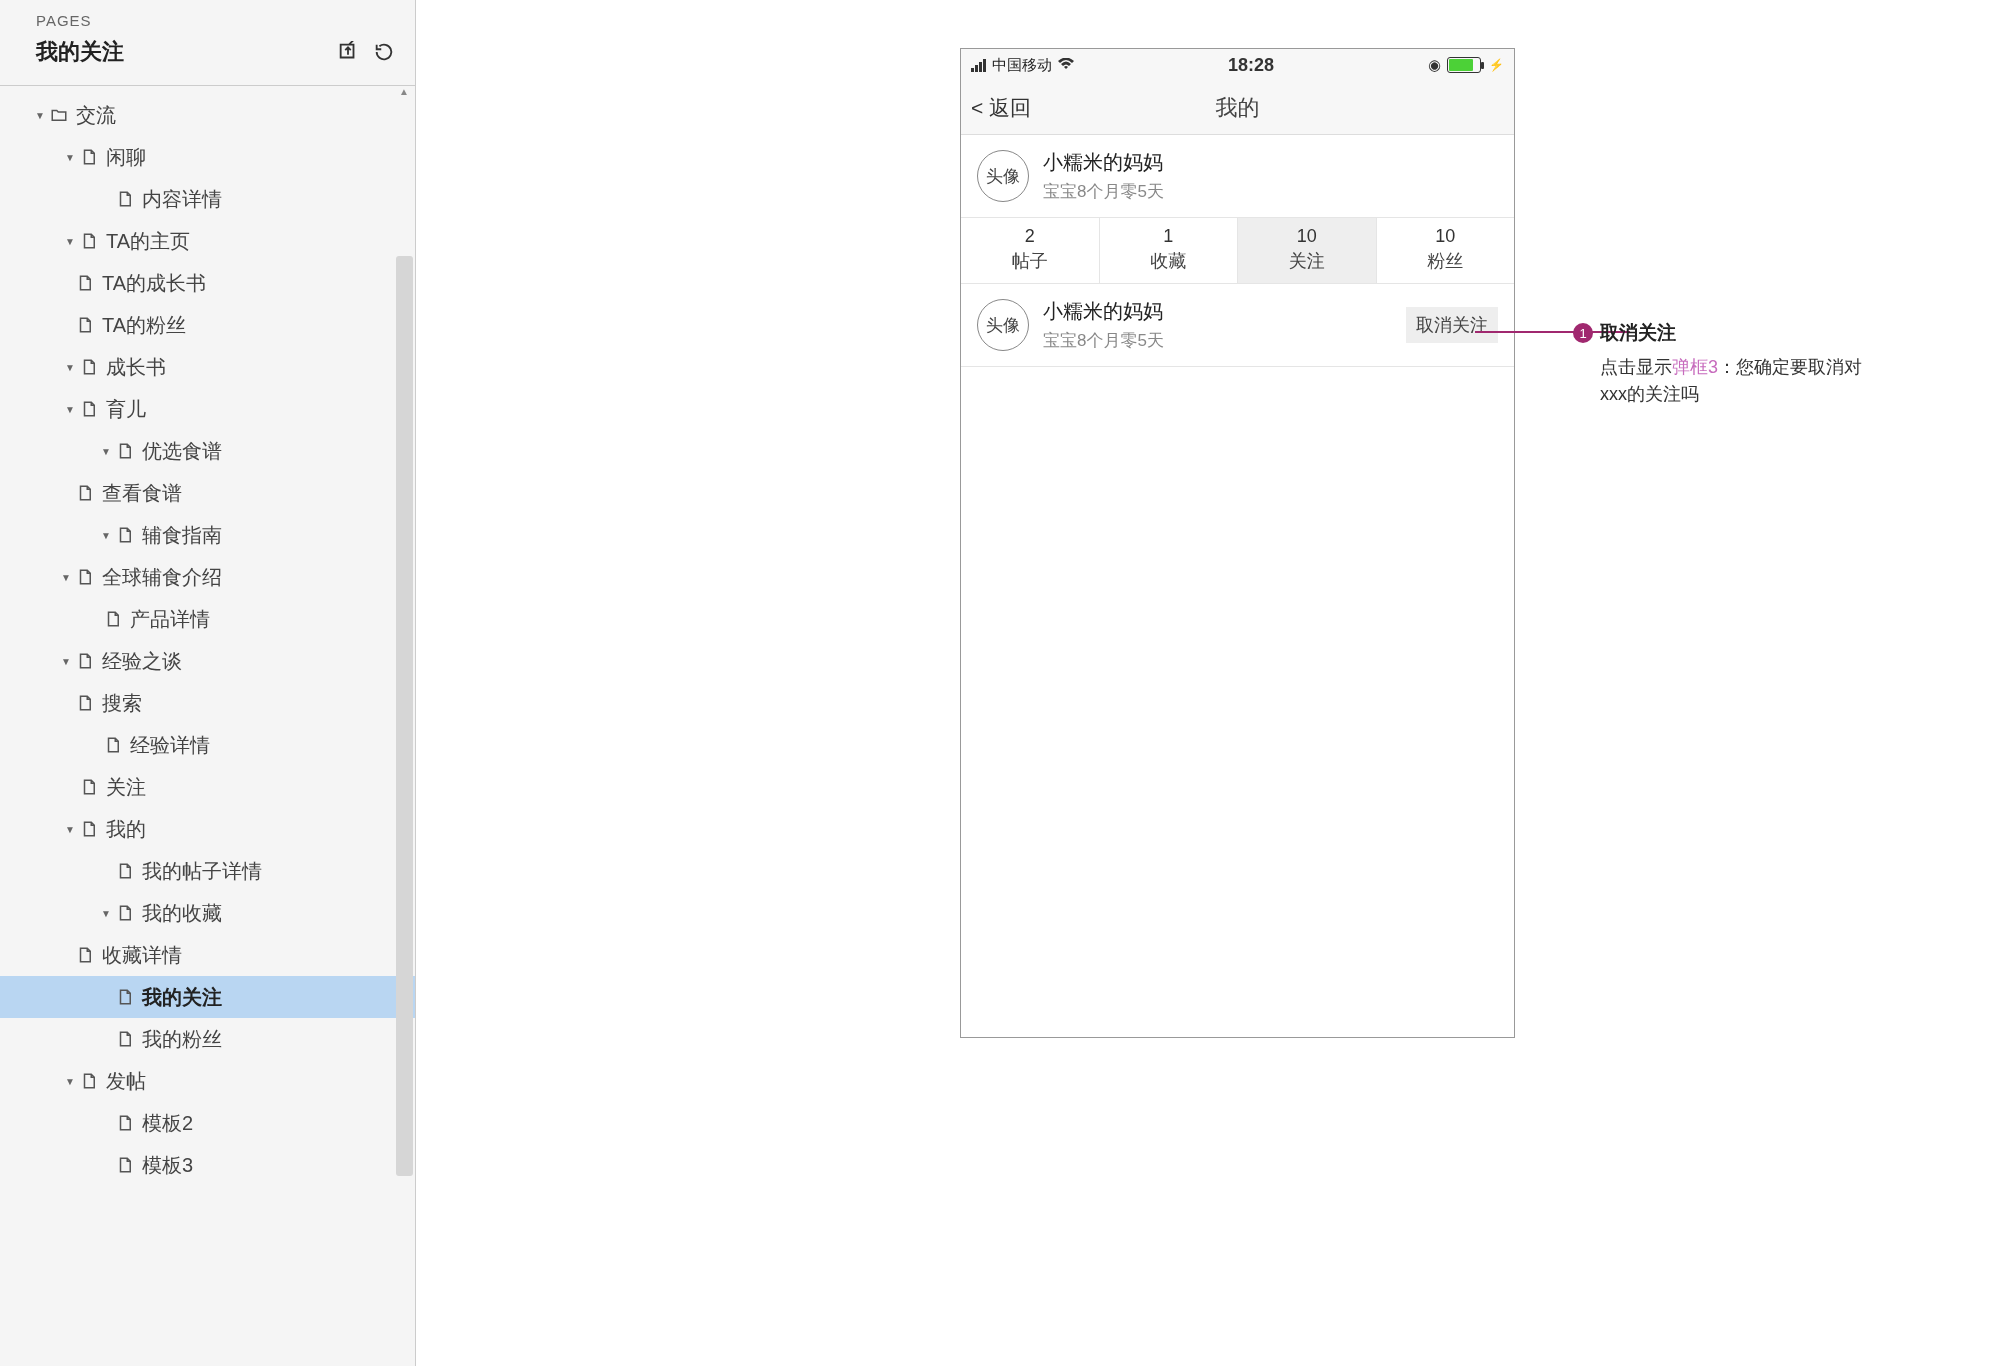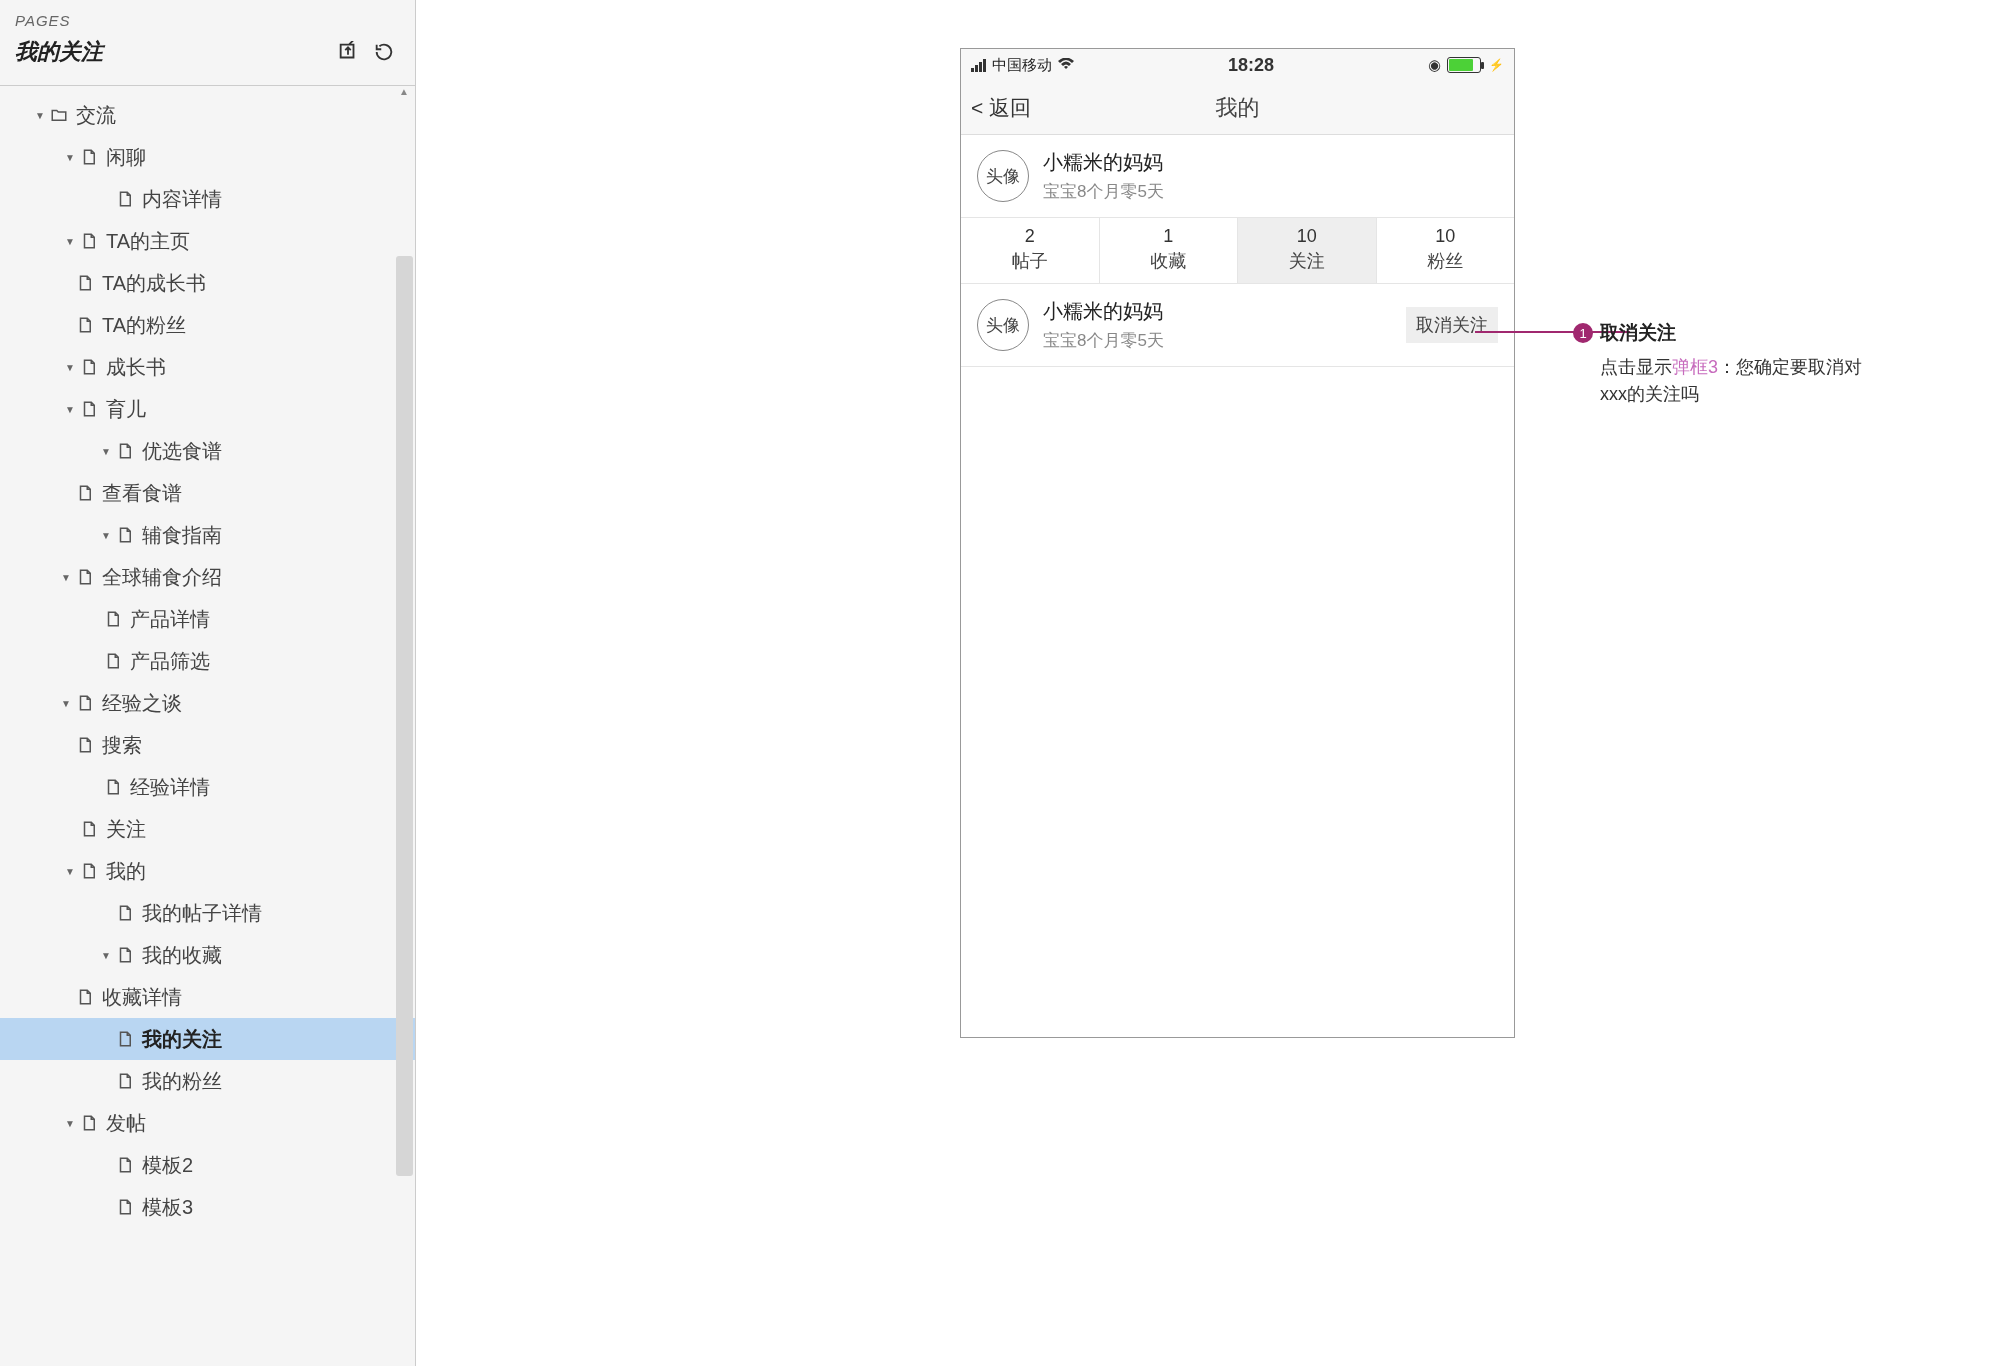--- a/index.html
+++ b/index.html
@@ -18,22 +18,21 @@
 .sidebar {
   width: 416px;
   height: 100%;
   background: #f5f5f5;
   border-right: 1px solid #ccc;
   display: flex;
   flex-direction: column;
   position: relative;
 }
 .sidebar-header {
-  padding: 12px 20px 8px 15px;
-  font-style: italic;
+  padding: 12px 20px 8px 36px;
 }
 .pages-label {
   font-size: 15px;
   color: #666;
   letter-spacing: 1px;
   margin-bottom: 8px;
 }
 .current-page-row {
   display: flex;
   align-items: center;
@@ -432,30 +431,20 @@
         <div class="tree-item indent-5">
           <span class="chev-spacer"></span>
           <span class="tree-icon">
             <svg class="page-svg" viewBox="0 0 24 24" fill="none" stroke="currentColor" stroke-width="2">
               <path d="M6 3h9l4 4v14H6z"></path>
               <path d="M15 3v4h4"></path>
             </svg>
           </span>
           <span class="tree-label">产品详情</span>
         </div>
-        <div class="tree-item indent-5">
-          <span class="chev-spacer"></span>
-          <span class="tree-icon">
-            <svg class="page-svg" viewBox="0 0 24 24" fill="none" stroke="currentColor" stroke-width="2">
-              <path d="M6 3h9l4 4v14H6z"></path>
-              <path d="M15 3v4h4"></path>
-            </svg>
-          </span>
-          <span class="tree-label">产品筛选</span>
-        </div>
         <div class="tree-item indent-3">
           <span class="chevron">▼</span>
           <span class="tree-icon">
             <svg class="page-svg" viewBox="0 0 24 24" fill="none" stroke="currentColor" stroke-width="2">
               <path d="M6 3h9l4 4v14H6z"></path>
               <path d="M15 3v4h4"></path>
             </svg>
           </span>
           <span class="tree-label">经验之谈</span>
         </div>

